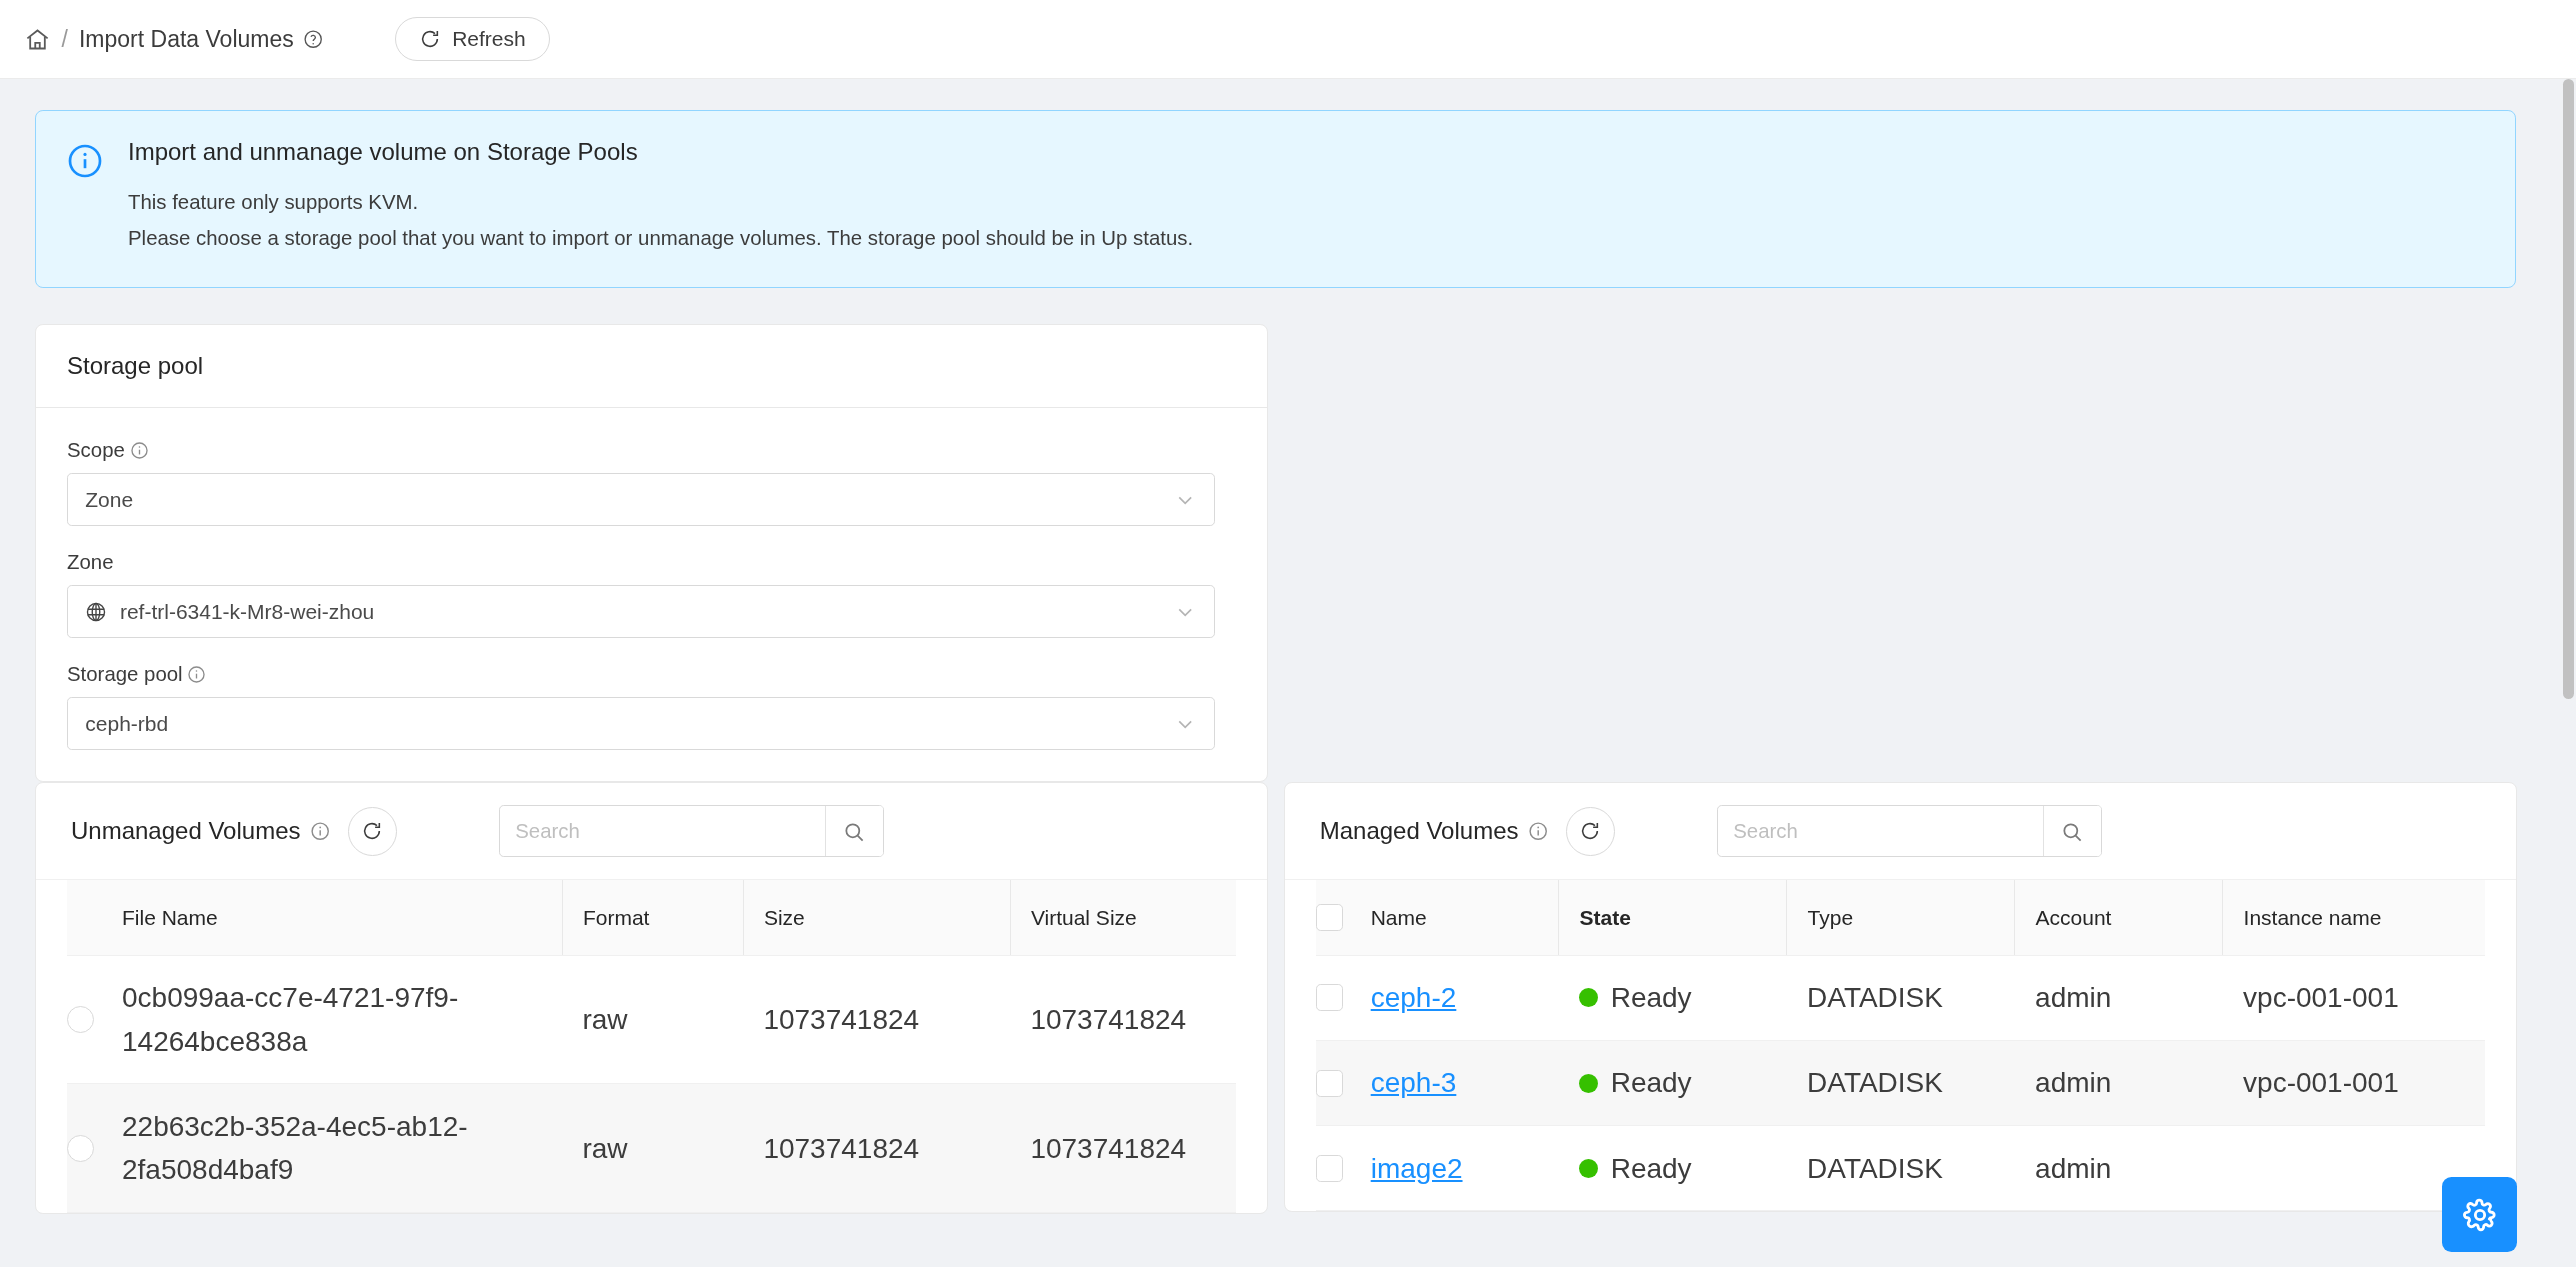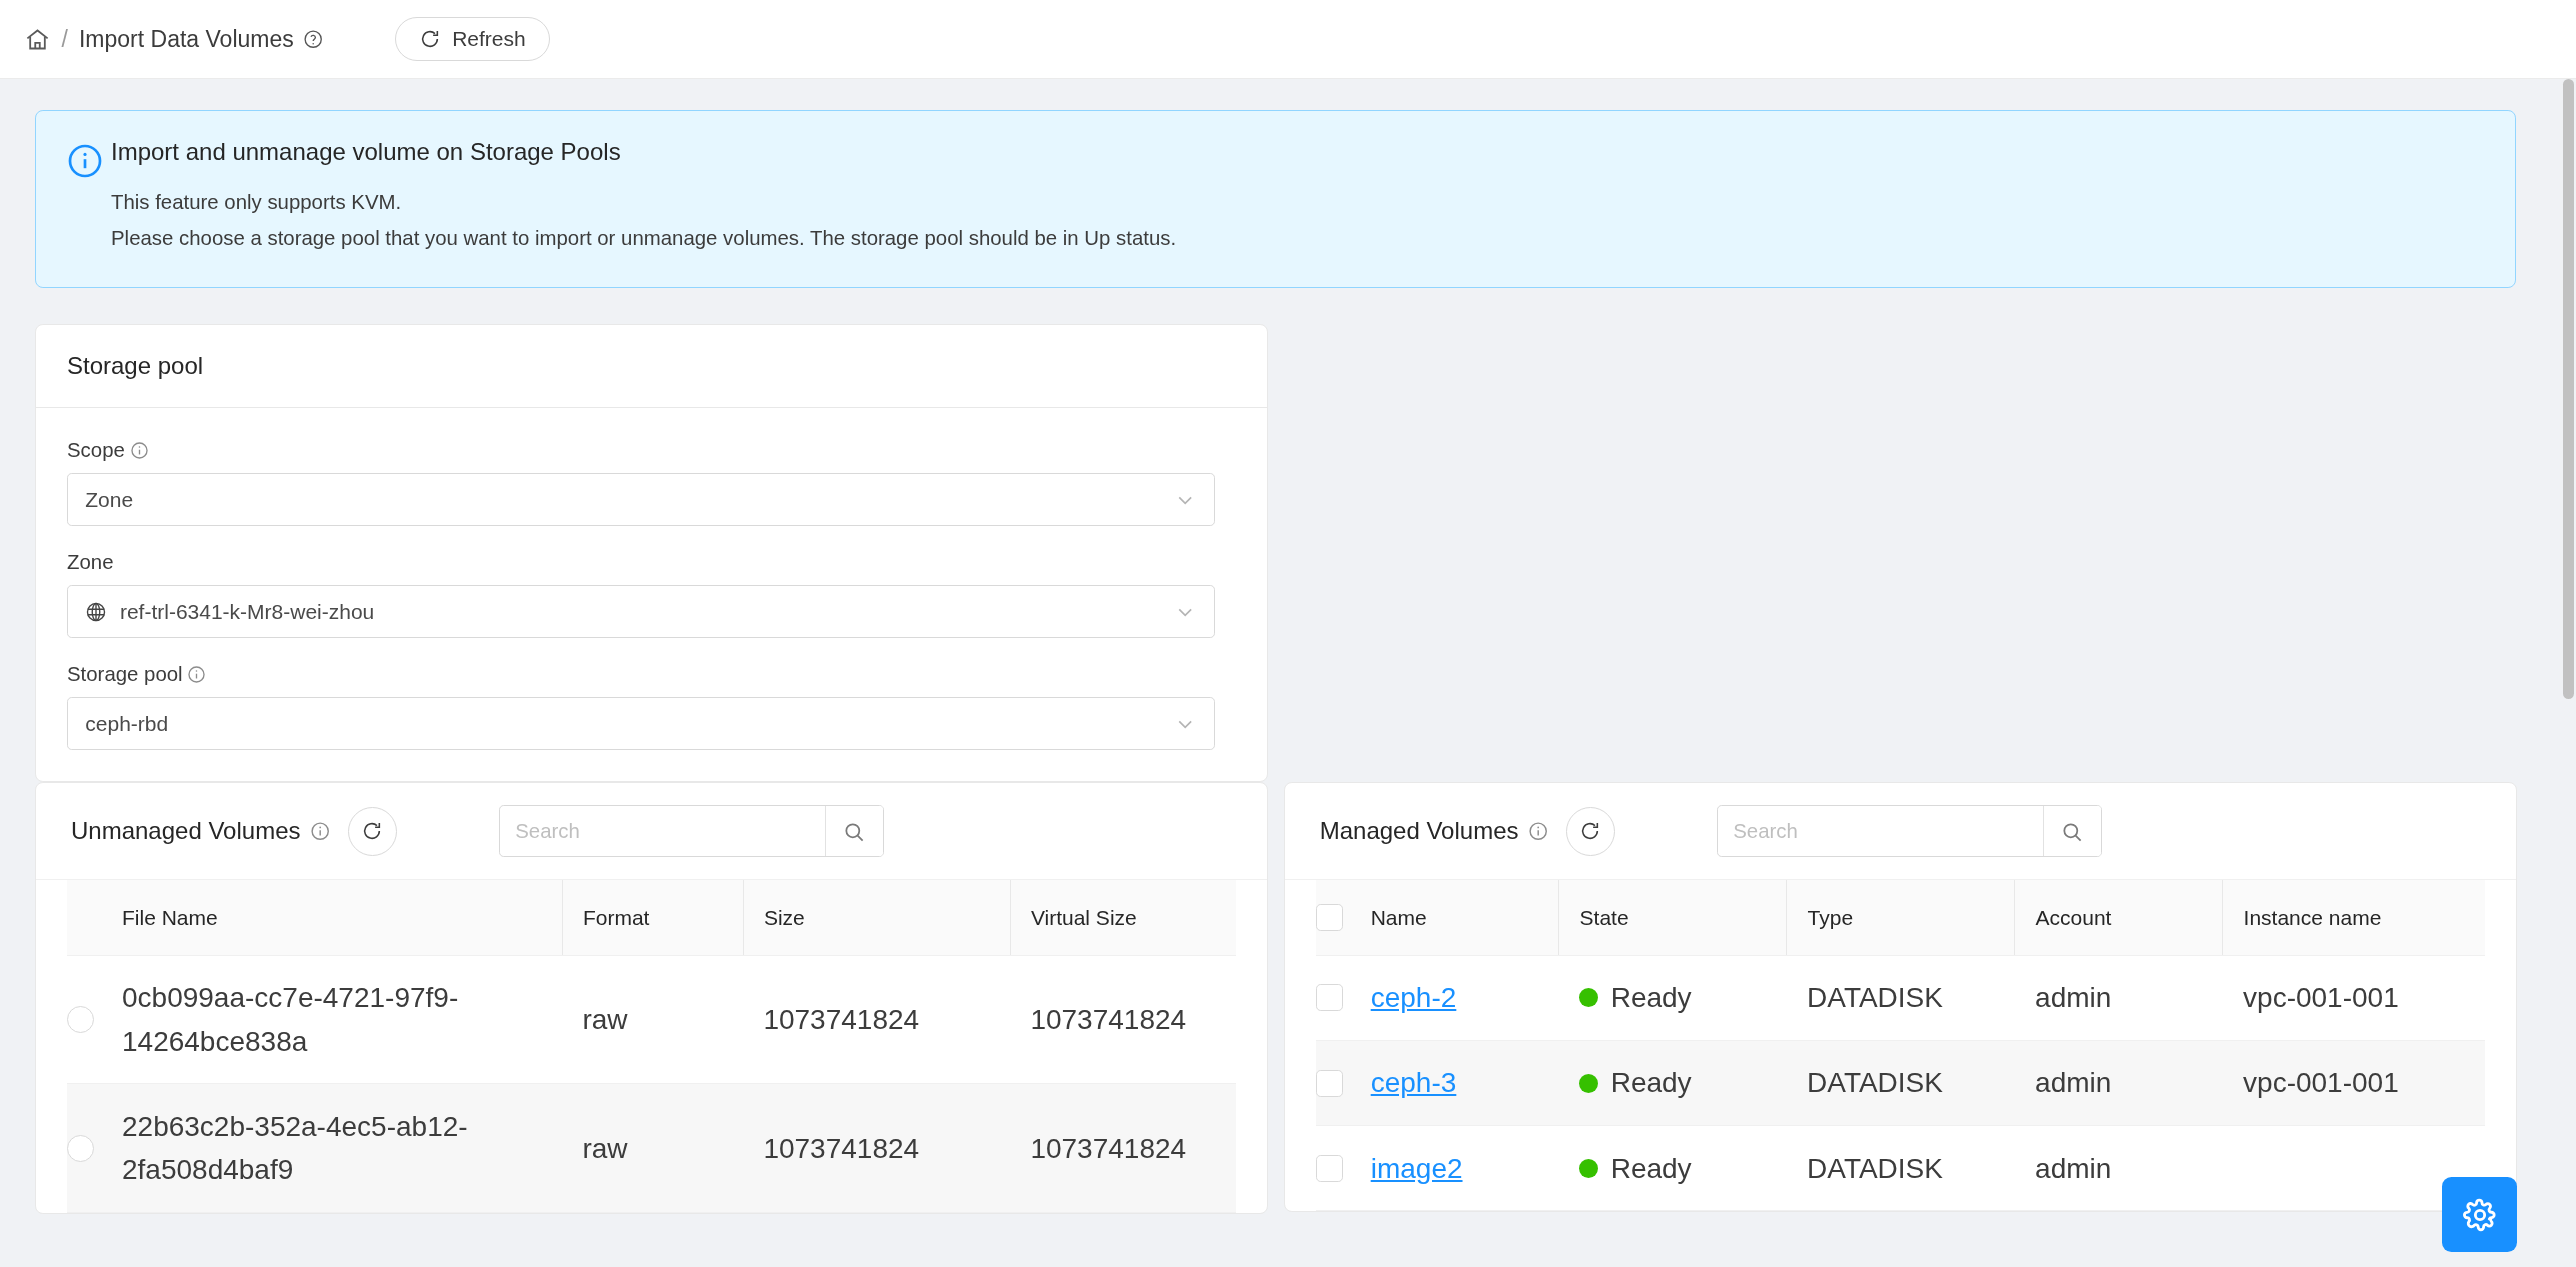--- a/index.html
+++ b/index.html
@@ -49,21 +49,21 @@
     padding: 31px 35px 0 35px;
   }
 
   
   .banner {
     background: #e6f7ff;
     border: 0.8px solid #91d5ff;
     border-radius: 7.9px;
     padding: 27px 31px 31px 31px;
     display: flex;
-    gap: 8px;
+    gap: 25px;
     width: 2481px;
   }
   .banner-icon { flex: 0 0 auto; margin-top: 4.7px; }
   .banner-icon svg { width: 36px; height: 36px; display:block; color:#1890ff; }
   .banner-title { font-size: 24px; color: #262626; margin-bottom: 19px; }
   .banner-line { font-size: 20.4px; color: #3c3c3c; line-height: 1.75; }
 
   
   .cards { display: flex; gap: 0; margin-top: 36px; position: relative; }
 
@@ -213,21 +213,21 @@
   .state-cell { display: flex; align-items: center; gap: 12.6px; }
   .dot { width: 19px; height: 19px; border-radius: 50%; background: #36c000; flex:0 0 auto; display:block;}
 
   
   .col-sel  { width: 55px; }
   .col-file { width: 440px; }
   .col-fmt  { width: 181px; }
   .col-size { width: 267px; }
 
   .col-name { width: 188px; }
-  .col-state{ width: 228px; }
+  .col-state{ width: 228px; font-weight: bold; }
   .col-type { width: 228px; }
   .col-acct { width: 208px; }
 
   
   .lower {
     display: flex;
     margin-top: 0;
     position: relative;
   }
   .left-col { width: 1233px; }

